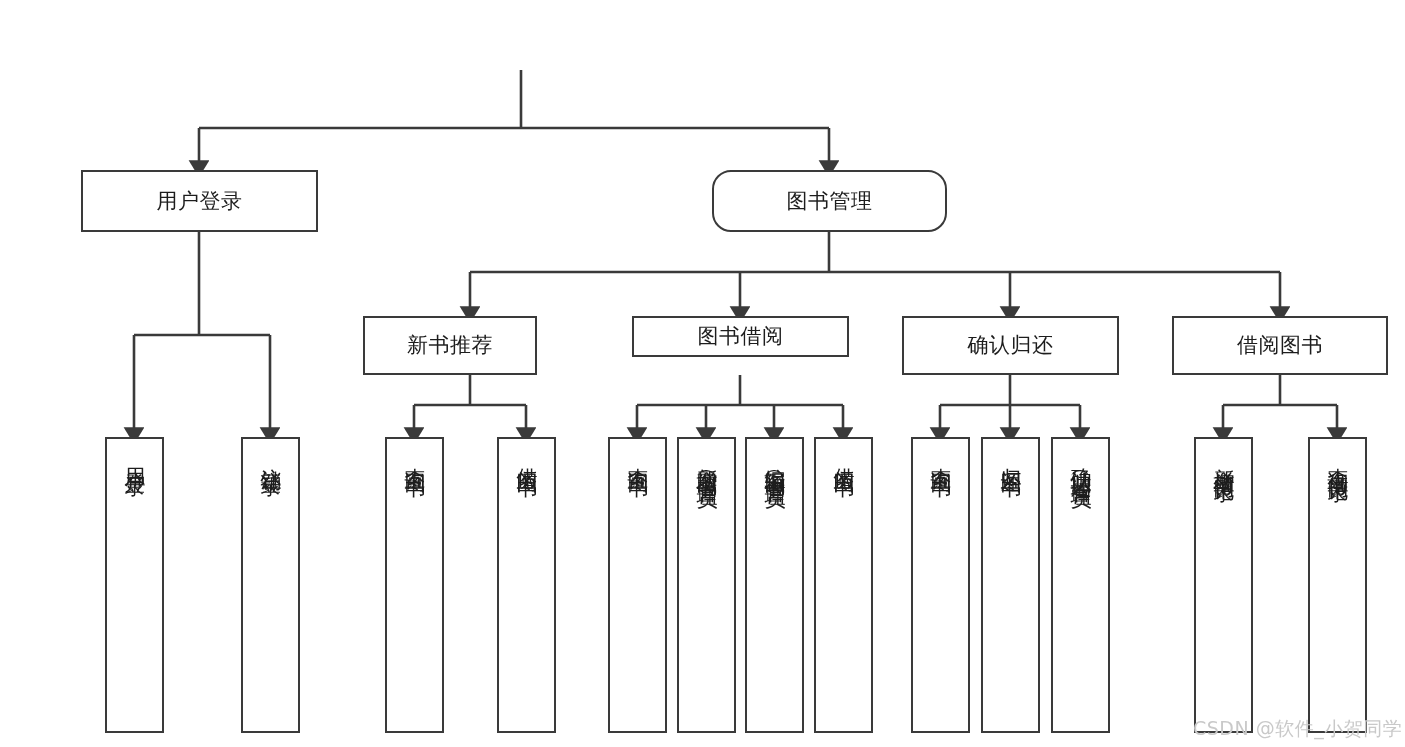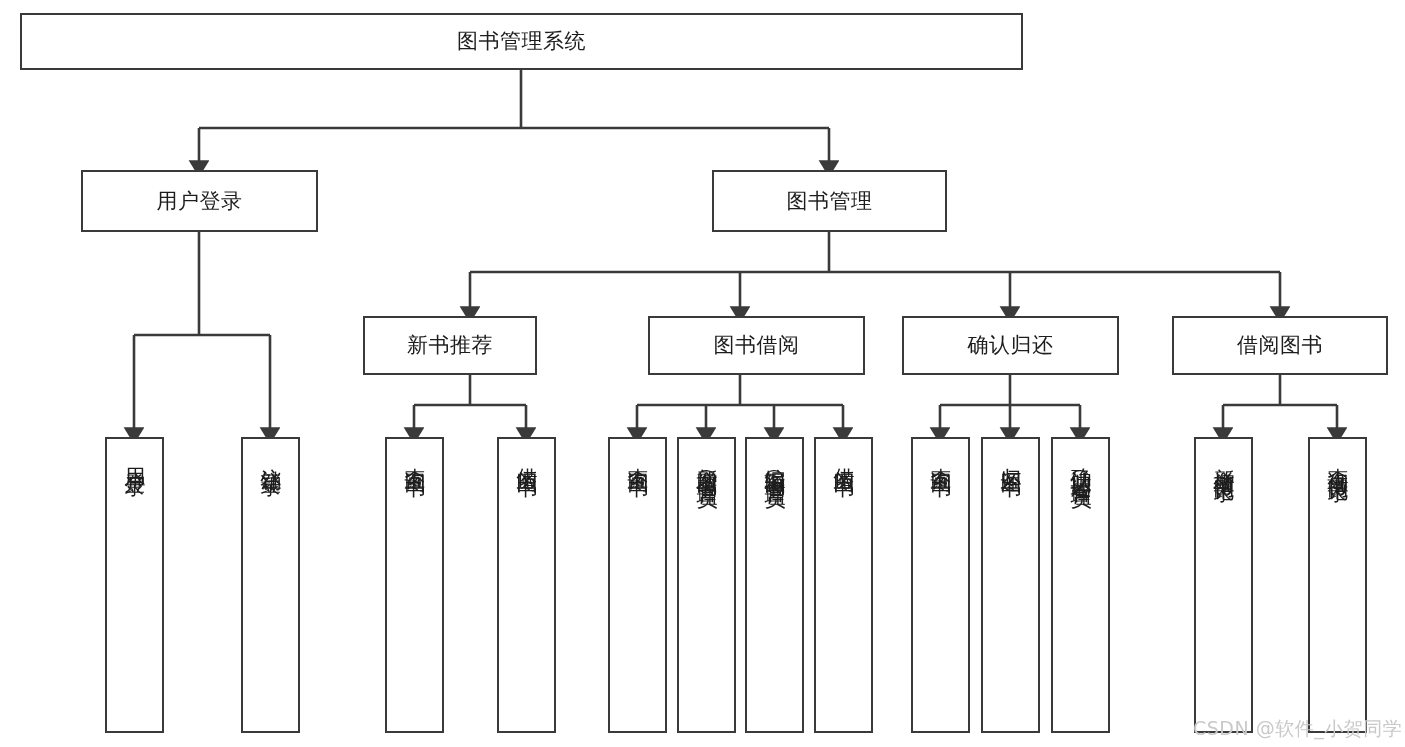--- a/index.html
+++ b/index.html
@@ -115,35 +115,32 @@
       <path d="M1080,405 L1080,433" marker-end="url(#arrow)"></path>
 
       <path d="M1280,375 L1280,405"></path>
       <path d="M1223,405 L1337,405"></path>
       <path d="M1223,405 L1223,433" marker-end="url(#arrow)"></path>
       <path d="M1337,405 L1337,433" marker-end="url(#arrow)"></path>
 
     </g>
   </svg>
 
-  <div class="node" style="left:20px; top:13px; width:1003px; height:57px;">
-    <span class="node-label">图书管理系统</span>
-  </div>
 
   <div class="node" style="left:81px; top:170px; width:237px; height:62px;">
     <span class="node-label">用户登录</span>
   </div>
-  <div class="node" style="left:712px; top:170px; width:235px; height:62px;">
+  <div class="node" style="left:712px; top:170px; width:235px; height:62px;border-radius:19px;">
     <span class="node-label">图书管理</span>
   </div>
 
   <div class="node" style="left:363px; top:316px; width:174px; height:59px;">
     <span class="node-label">新书推荐</span>
   </div>
-  <div class="node" style="left:632px; top:316px; width:217px; height:59px;margin-left:16px;">
+  <div class="node" style="left:632px; top:316px; width:217px; height:41px;">
     <span class="node-label">图书借阅</span>
   </div>
   <div class="node" style="left:902px; top:316px; width:217px; height:59px;">
     <span class="node-label">确认归还</span>
   </div>
   <div class="node" style="left:1172px; top:316px; width:216px; height:59px;">
     <span class="node-label">借阅图书</span>
   </div>
 
   <div class="node leaf" style="left:105px; top:437px; width:59px; height:296px;">

